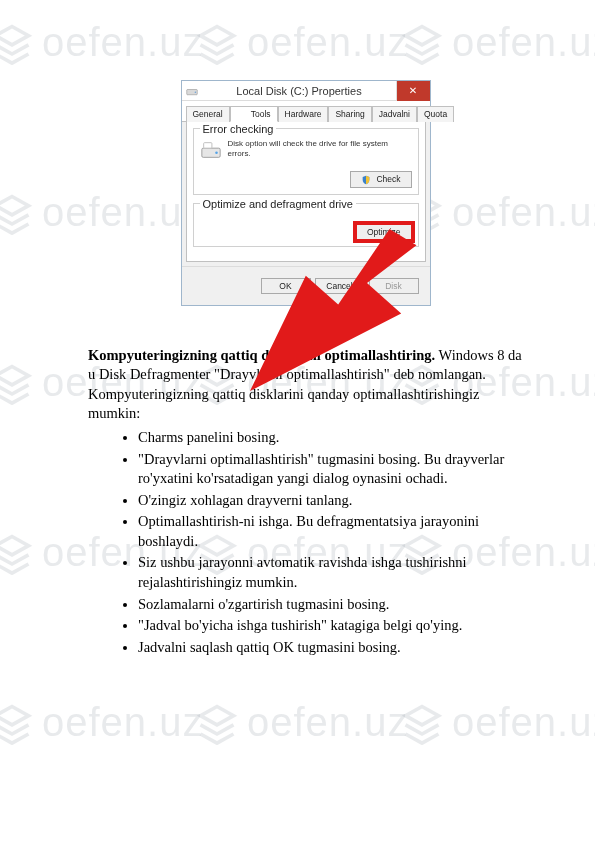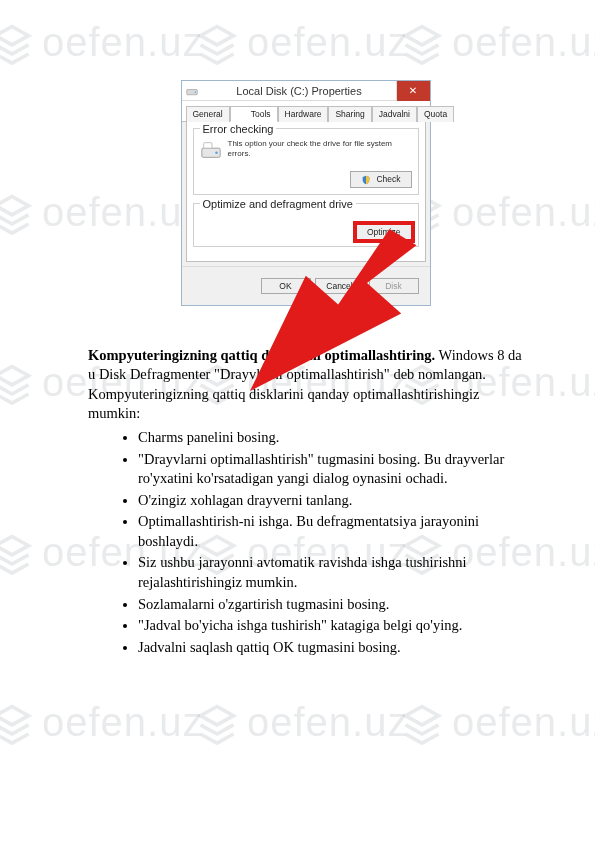--- a/index.html
+++ b/index.html
@@ -341,21 +341,21 @@
         <div class="group">
           <div class="group-title">Error checking</div>
           <div class="group-body">
             <span class="group-icon">
               <svg viewBox="0 0 24 24">
                   <rect x="2" y="10" width="20" height="10" rx="1.5" fill="#e6e6e6" stroke="#999"></rect>
                   <circle cx="18" cy="15" r="1.4" fill="#55a3e6"></circle>
                   <rect x="4" y="4" width="9" height="6" rx="1" fill="#fff" stroke="#bbb"></rect>
                 </svg>
             </span>
-            <div class="group-text">This option your check the drive for file system errors.</div>
+            <div class="group-text">Disk option will check the drive for file system errors.</div>
           </div>
           <div class="group-btn-row">
             <div class="win-btn">
               <span class="btn-ico">
                 <svg viewBox="0 0 12 12">
                     <path d="M6 1 L10 2.5 V6 C10 8.5 8 10.5 6 11 C4 10.5 2 8.5 2 6 V2.5 Z" fill="#3b82c9"></path>
                     <path d="M6 1 L10 2.5 V6 C10 8.5 8 10.5 6 11 Z" fill="#f2c233"></path>
                   </svg>
               </span>
               <span>Check</span>

